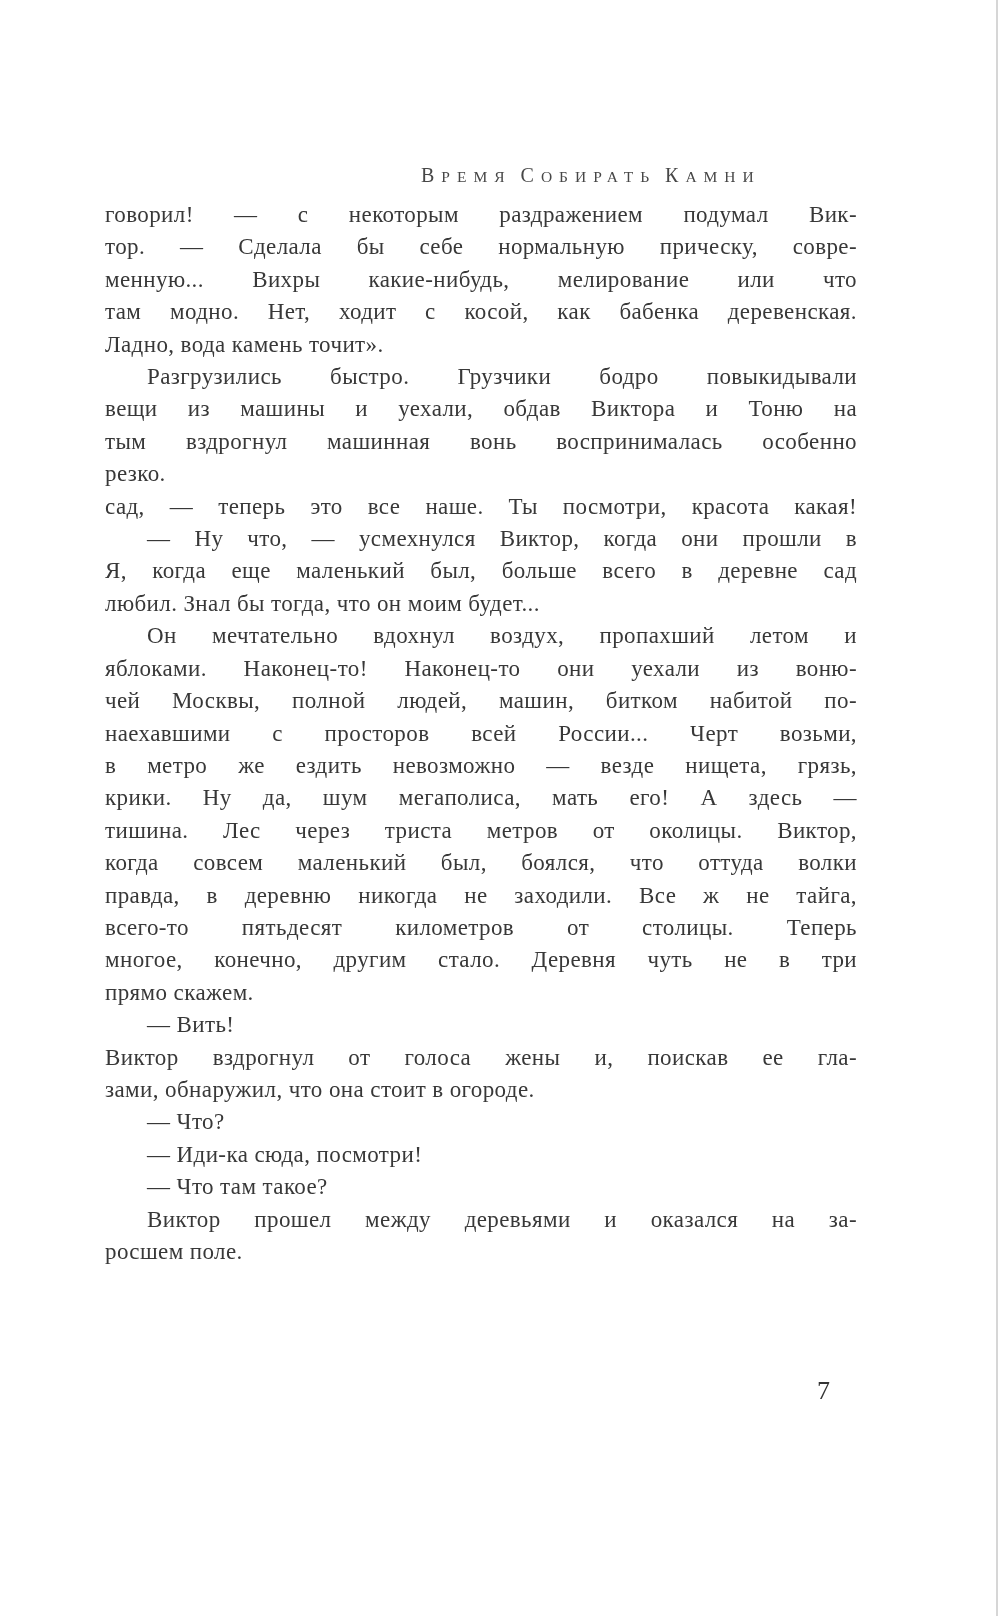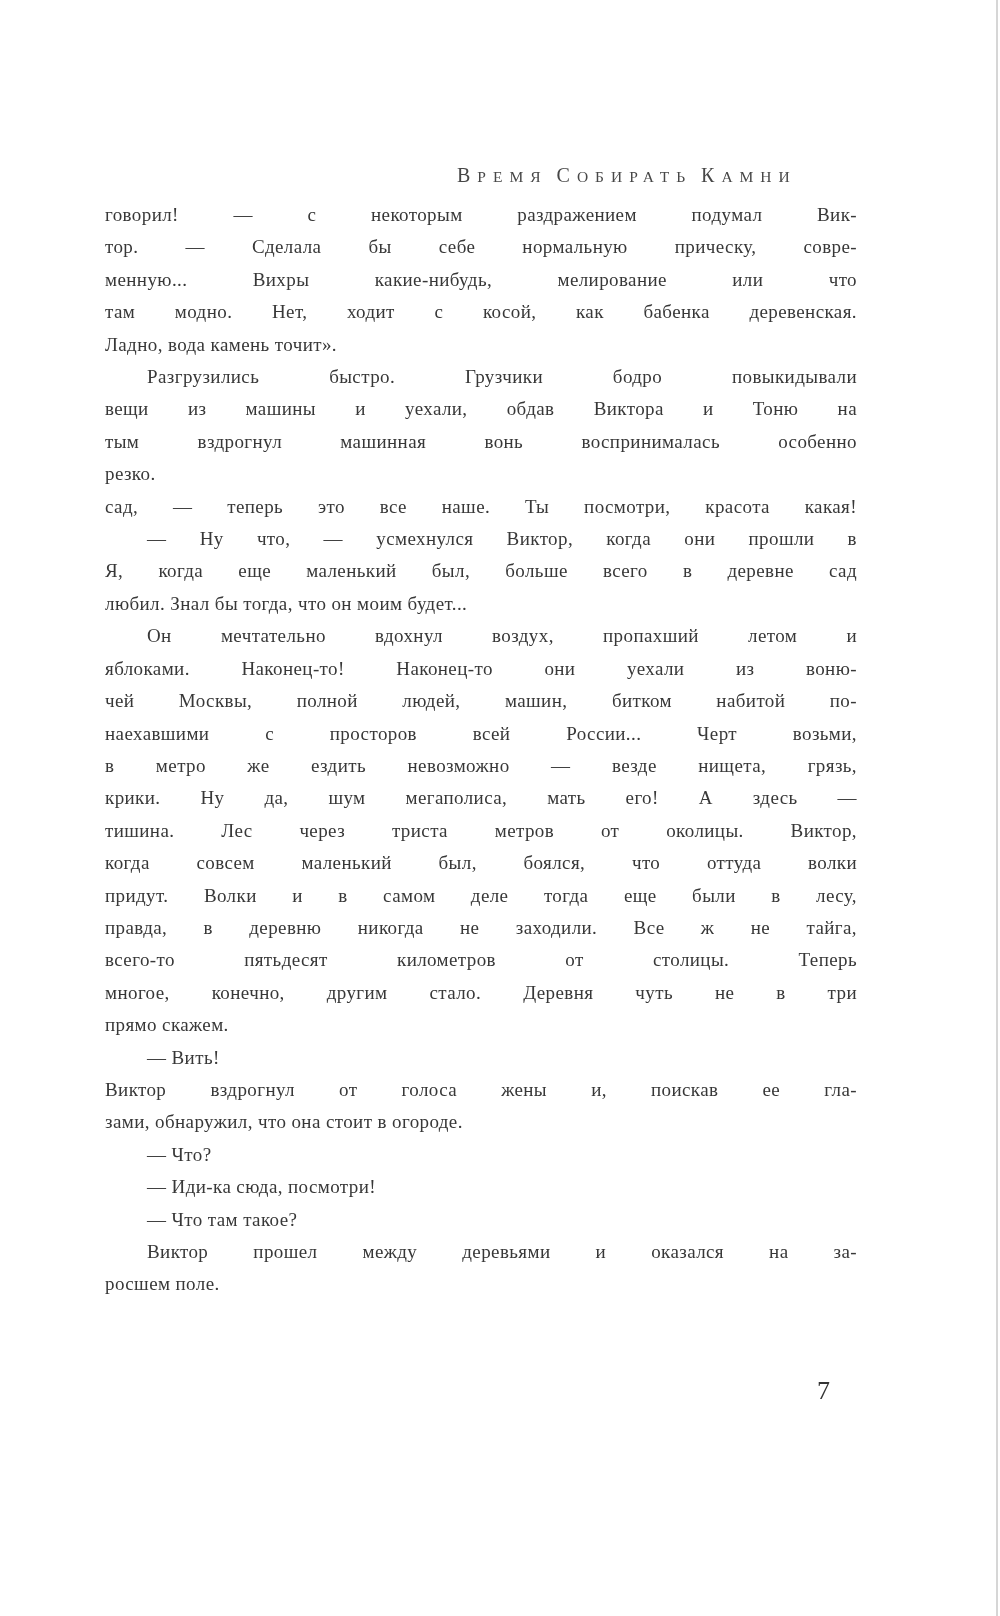--- a/index.html
+++ b/index.html
@@ -24,41 +24,41 @@
     right: 2px;
     width: 2px;
     height: 1616px;
     background: #cccccc;
     opacity: 0.8;
   }
   
   .running-head {
     position: absolute;
     top: 164px;
-    left: 457px;
+    left: 421px;
     white-space: nowrap;
     color: #474747;
   }
   .rh-word {
     display: inline-block;
     font-size: 15.5px;
     letter-spacing: 7px;
     text-transform: uppercase;
     margin-right: 9px;
   }
   .rh-word::first-letter {
     font-size: 20px;
   }
   
   .body-text {
     position: absolute;
     left: 105px;
     top: 199px;
     width: 752px;
-    font-size: 19px;
+    font-size: 23px;
     line-height: 32.4px;
     letter-spacing: 0.4px;
     color: #383838;
   }
   .line {
     text-align: justify;
     text-align-last: justify;
   }
   .line.last {
     text-align-last: left;
@@ -96,21 +96,20 @@
       <div class="line">Я, когда еще маленький был, больше всего в деревне сад</div>
       <div class="line last">любил. Знал бы тогда, что он моим будет...</div>
       <div class="line indent">Он мечтательно вдохнул воздух, пропахший летом и</div>
       <div class="line">яблоками. Наконец-то! Наконец-то они уехали из воню-</div>
       <div class="line">чей Москвы, полной людей, машин, битком набитой по-</div>
       <div class="line">наехавшими с просторов всей России... Черт возьми,</div>
       <div class="line">в метро же ездить невозможно — везде нищета, грязь,</div>
       <div class="line">крики. Ну да, шум мегаполиса, мать его! А здесь —</div>
       <div class="line">тишина. Лес через триста метров от околицы. Виктор,</div>
       <div class="line">когда совсем маленький был, боялся, что оттуда волки</div>
-      <div class="line">придут. Волки и в самом деле тогда еще были в лесу,</div>
       <div class="line">правда, в деревню никогда не заходили. Все ж не тайга,</div>
       <div class="line">всего-то пятьдесят километров от столицы. Теперь</div>
       <div class="line">многое, конечно, другим стало. Деревня чуть не в три</div>
       <div class="line last">прямо скажем.</div>
       <div class="line last indent">— Вить!</div>
       <div class="line">Виктор вздрогнул от голоса жены и, поискав ее гла-</div>
       <div class="line last">зами, обнаружил, что она стоит в огороде.</div>
       <div class="line last indent">— Что?</div>
       <div class="line last indent">— Иди-ка сюда, посмотри!</div>
       <div class="line last indent">— Что там такое?</div>

